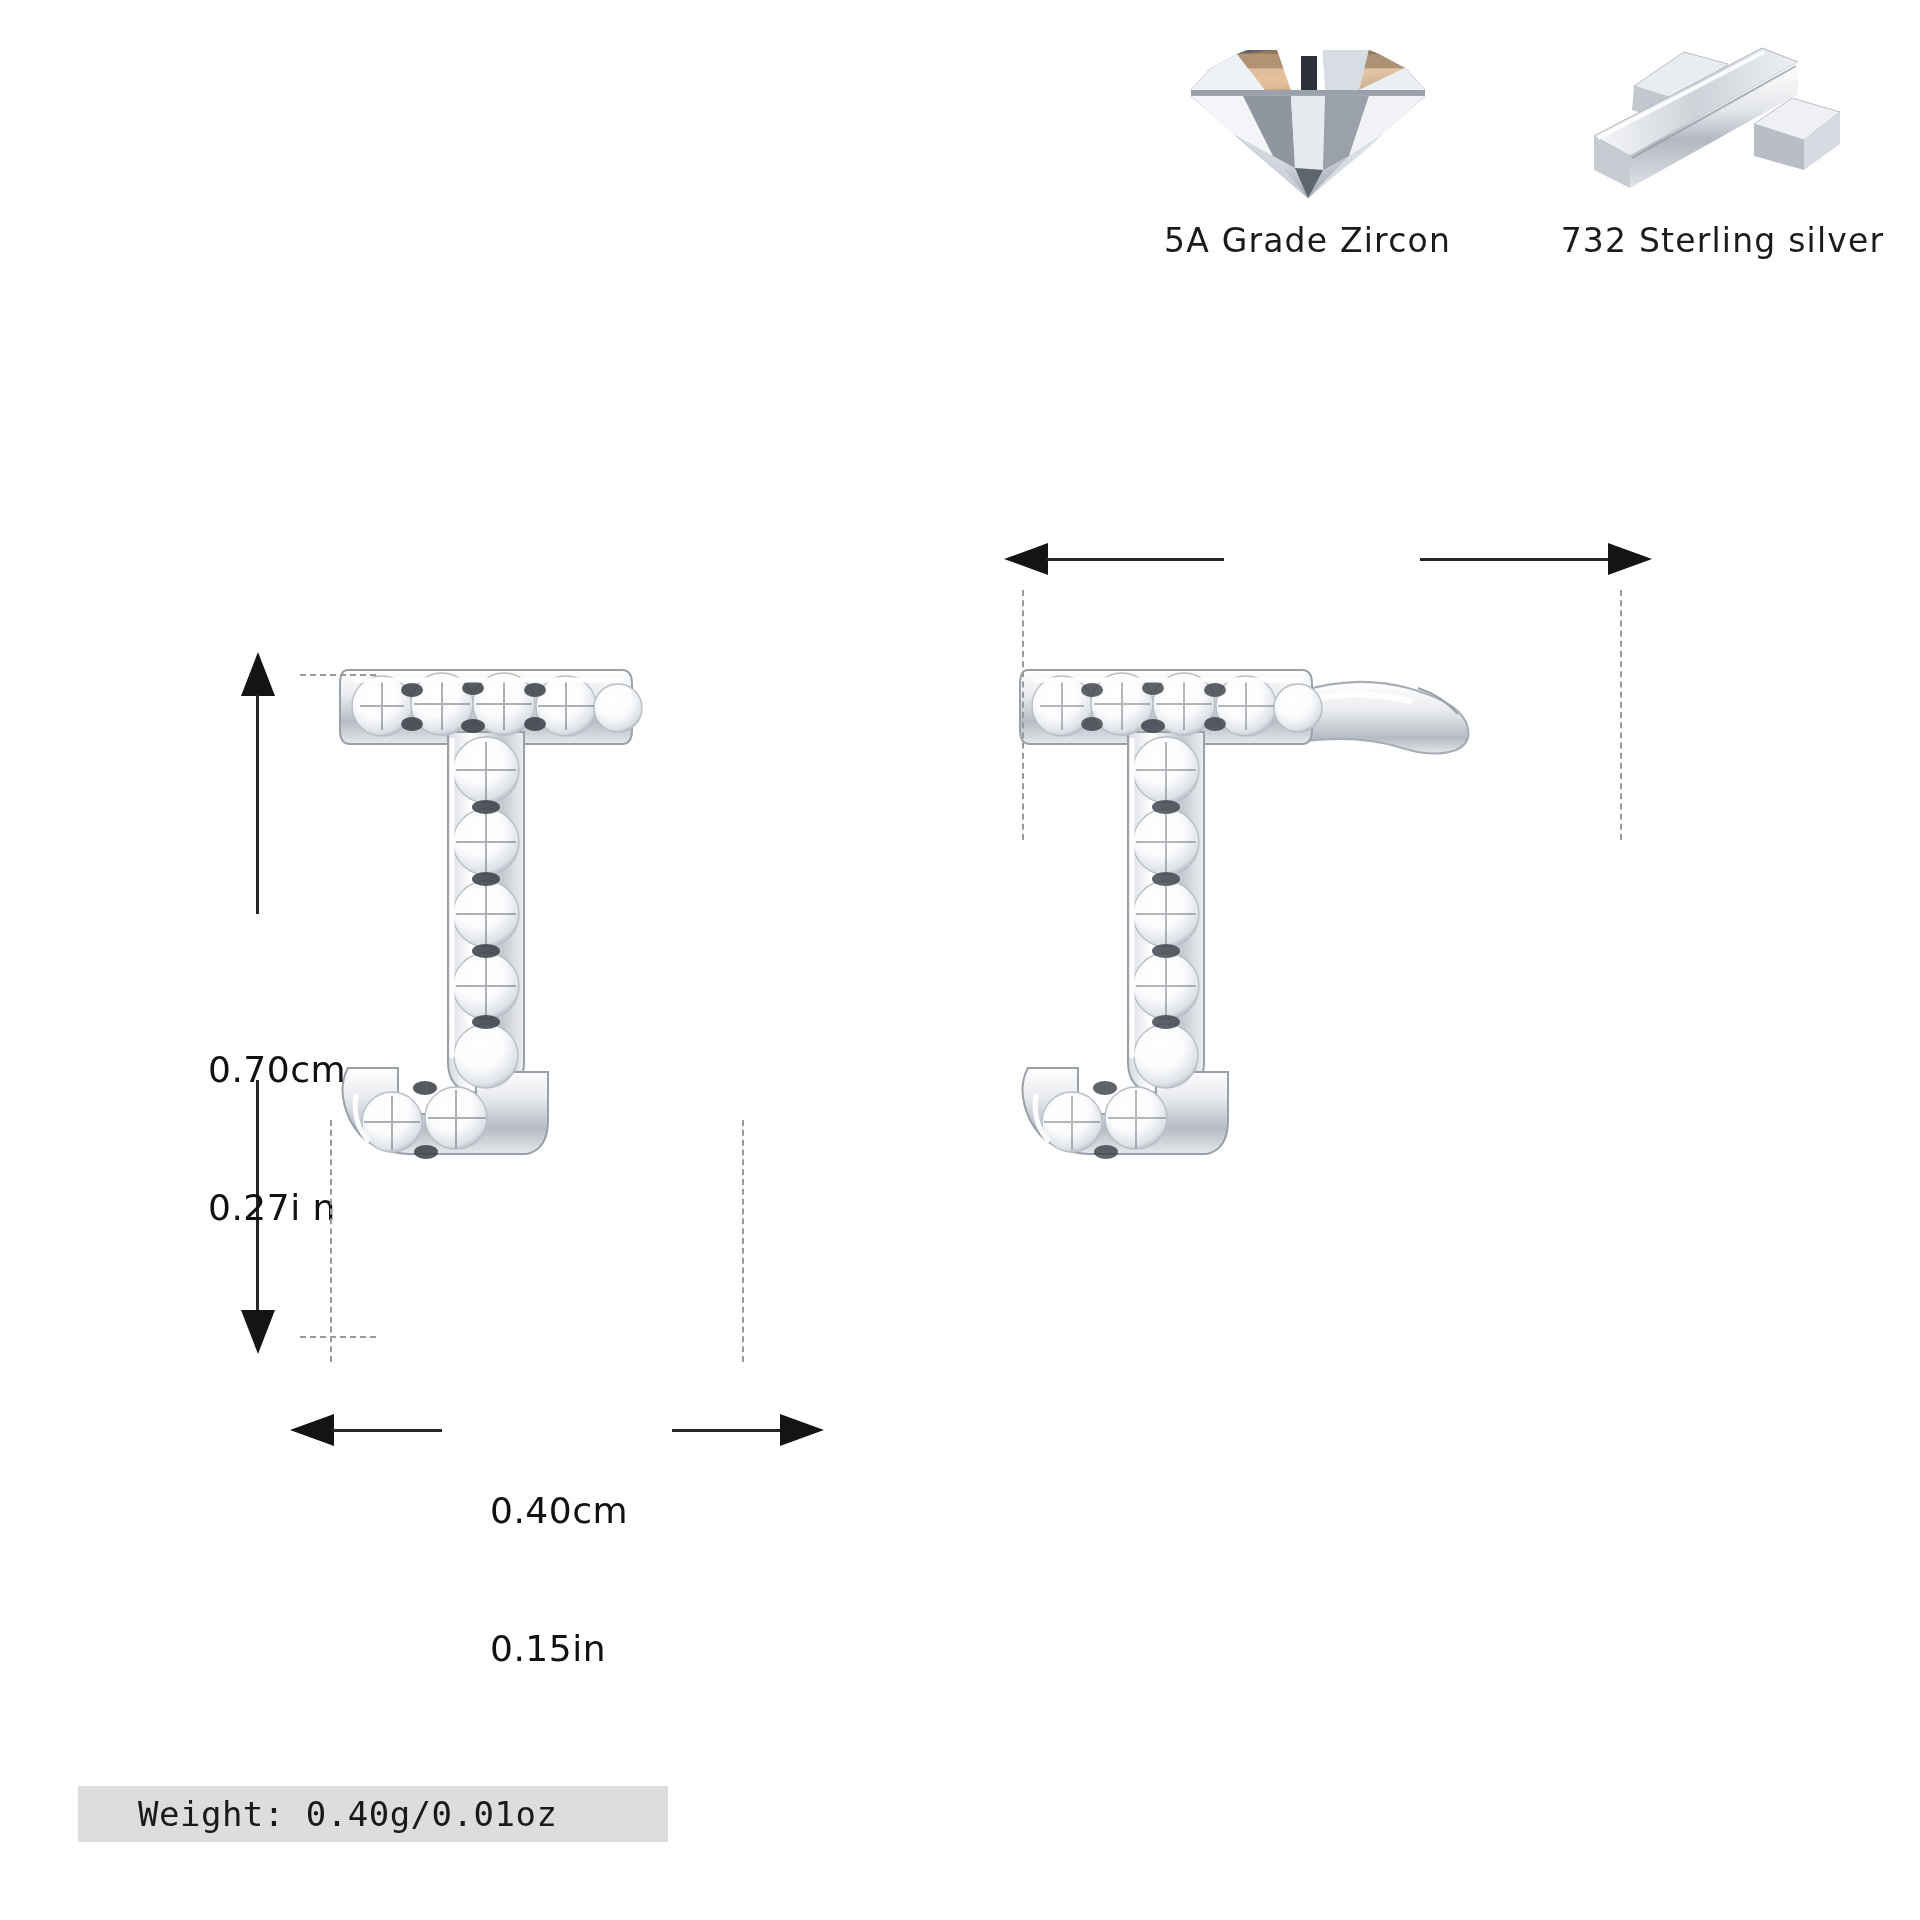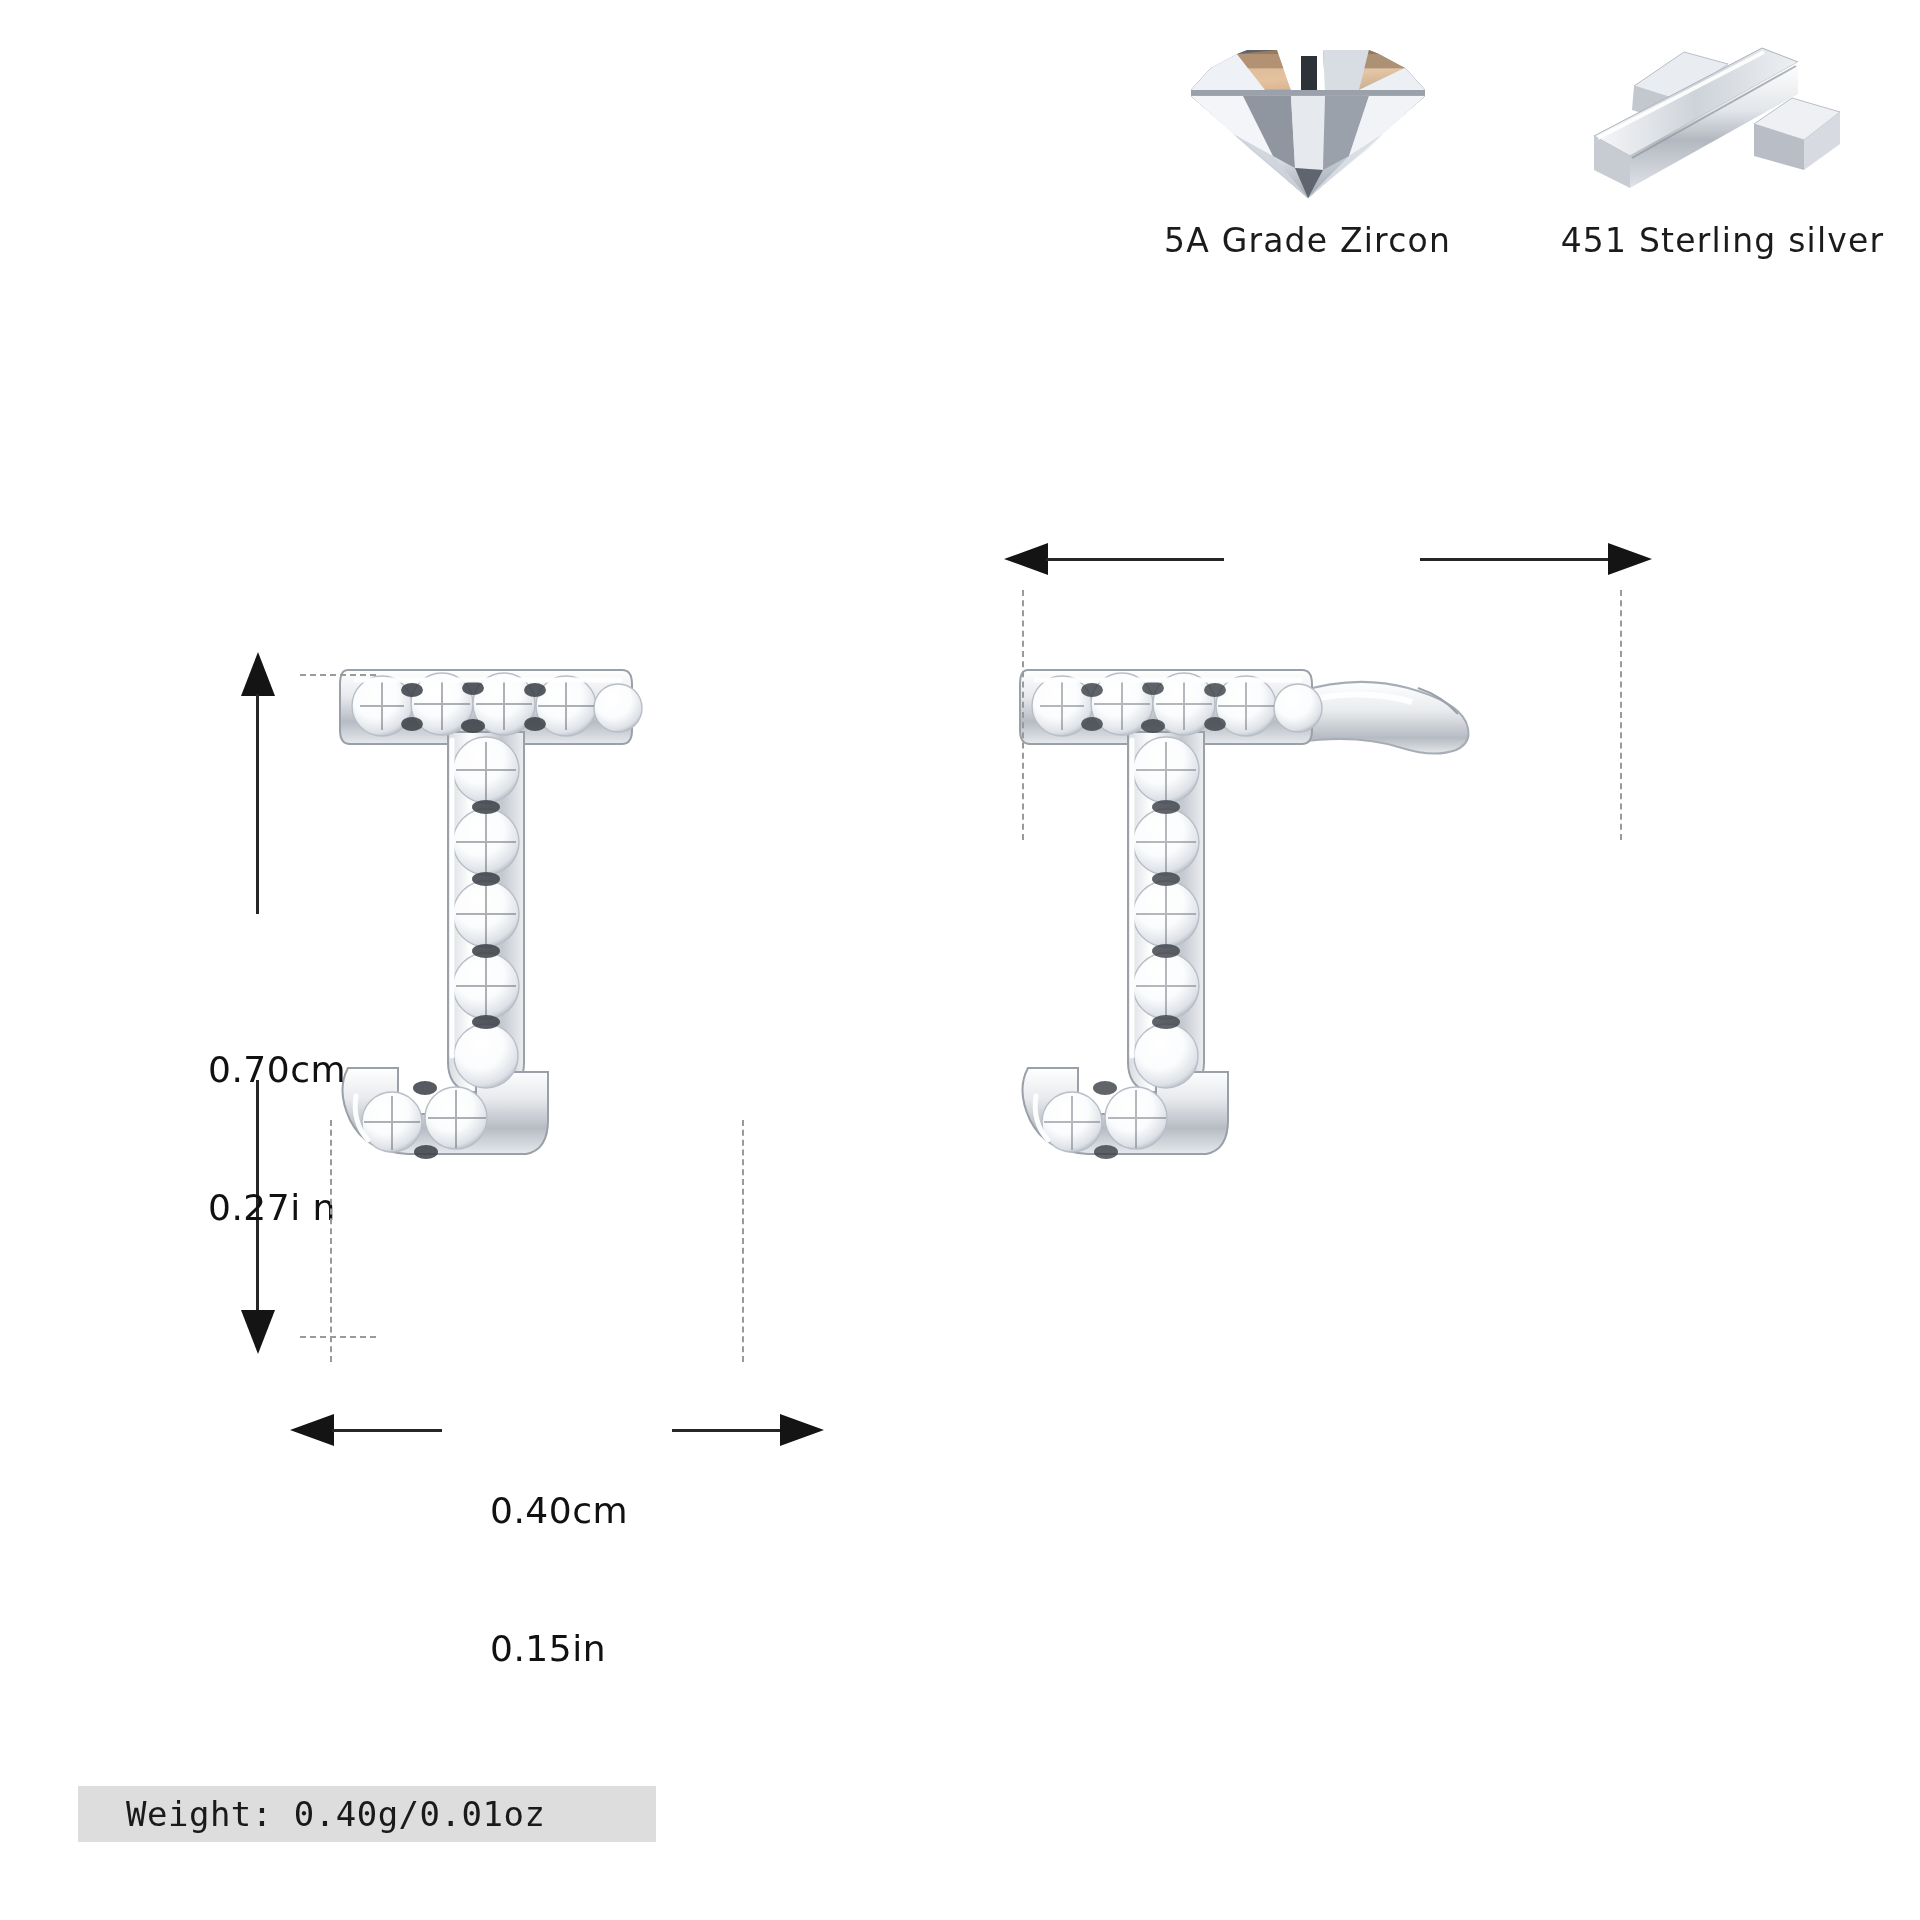--- a/index.html
+++ b/index.html
@@ -114,20 +114,21 @@
   
   .weight-chip {
     position: absolute;
     left: 78px;
     top: 1786px;
     width: 578px;
     height: 56px;
     background: #dddddd;
     display: flex;
     align-items: center;
+    padding-left: 12px;
   }
   .weight-text {
     margin-left: 48px;
     font-family: "DejaVu Sans Mono", monospace;
     font-size: 34px;
     letter-spacing: 0.5px;
     color: #1a1a1a;
     white-space: pre;
   }
 
@@ -213,21 +214,21 @@
           <polygon points="176,96 226,112 226,142 176,128" fill="#b9bec6"></polygon>
           <polygon points="226,112 262,84 262,116 226,142" fill="#d7dbe1"></polygon>
 
           <polygon points="16,108 184,20 220,34 52,128" fill="url(#barTop)" stroke="#aeb4bc" stroke-width="1"></polygon>
           <polygon points="16,108 52,128 52,160 16,142" fill="#c7ccd3"></polygon>
           <polygon points="52,128 220,34 220,66 52,160" fill="url(#barFace)"></polygon>
           <path d="M20,110 L186,24" stroke="#ffffff" stroke-width="4" fill="none" opacity="0.9"></path>
           <path d="M54,130 L218,38" stroke="#8f959e" stroke-width="2" fill="none" opacity="0.7"></path>
         </svg>
       </div>
-      <div class="feature-label">451 Sterling silver</div>
+      <div class="feature-label">732 Sterling silver</div>
     </div>
   </div>
 
   <div class="product" style="left:330px; top:660px;">
     <svg width="380" height="560" viewBox="0 0 380 560">
       <defs>
         <linearGradient id="metalA" x1="0" y1="0" x2="0" y2="1">
           <stop offset="0%" stop-color="#ffffff"></stop>
           <stop offset="35%" stop-color="#e8eaee"></stop>
           <stop offset="70%" stop-color="#b7bcc4"></stop>

